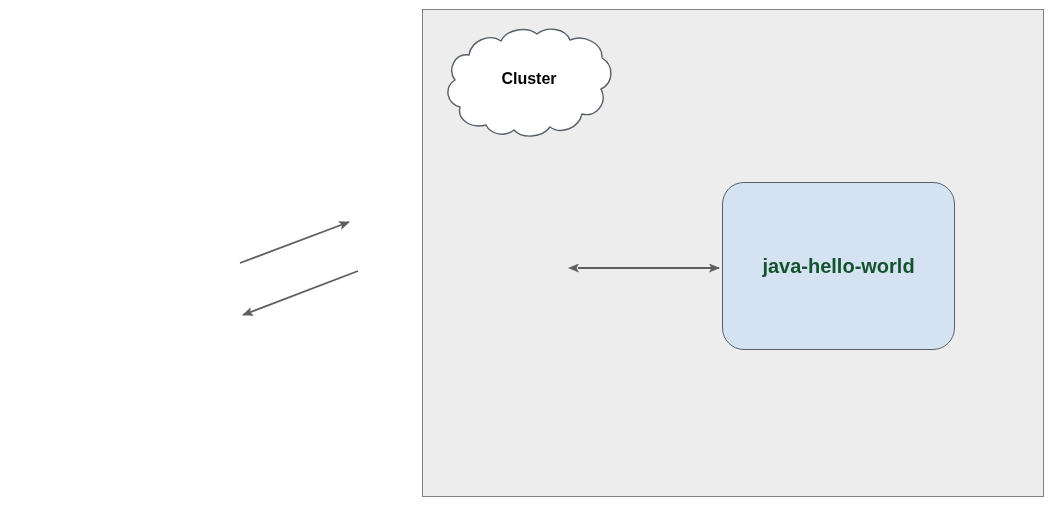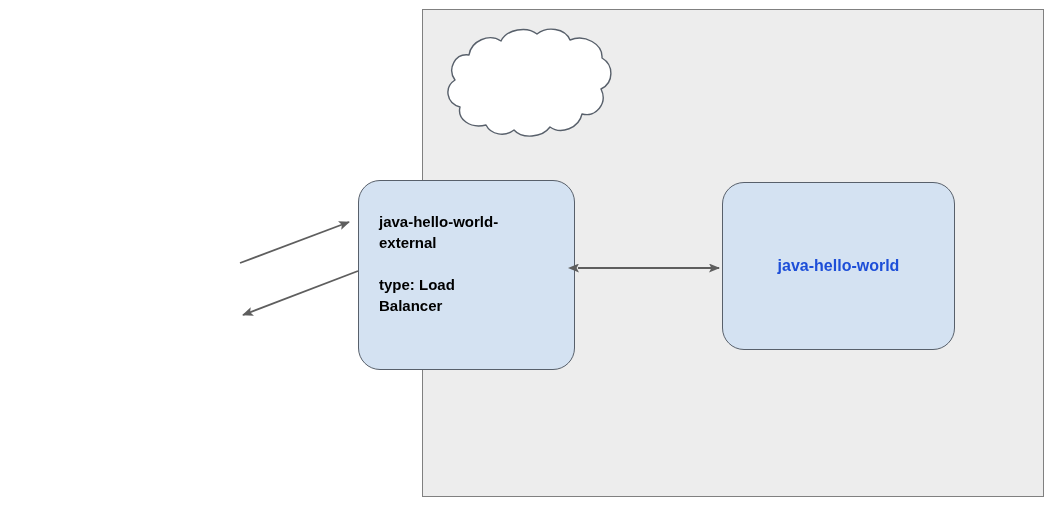--- a/index.html
+++ b/index.html
@@ -114,23 +114,23 @@
   }
   .svc-label {
     position: absolute;
     left: 0;
     top: 0;
     width: 100%;
     height: 100%;
     display: flex;
     align-items: center;
     justify-content: center;
-    font-size: 16px;
+    font-size: 20px;
     font-weight: bold;
-    color: #1d4ed8;
+    color: #14532d;
   }
 
   
   .edges {
     position: absolute;
     left: 0;
     top: 0;
     width: 1060px;
     height: 509px;
     pointer-events: none;
@@ -153,31 +153,23 @@
                C 64 4, 84 1, 94 9
                C 104 1, 122 3, 127 15
                C 142 9, 160 19, 159 33
                C 171 40, 171 58, 158 64
                C 165 78, 153 93, 139 89
                C 136 103, 118 110, 107 102
                C 99 113, 79 114, 71 105
                C 62 112, 48 110, 43 100 Z" fill="#ffffff" stroke="#58606b" stroke-width="1.4" stroke-linejoin="round"></path>
     </svg>
   </div>
+  <div class="cloud-label">Cluster</div>
 
 
-  <div class="rounded-box lb-box">
-    <div class="lb-text">
-      <span>java-hello-world-</span><br>
-      <span>external</span>
-      <span class="gap"></span>
-      <span>type: Load</span><br>
-      <span>Balancer</span>
-    </div>
-  </div>
 
   <div class="rounded-box svc-box">
     <div class="svc-label">java-hello-world</div>
   </div>
 
   <svg class="edges" width="1060" height="509" viewBox="0 0 1060 509" xmlns="http://www.w3.org/2000/svg">
     <defs>
       <marker id="arrowEnd" markerWidth="11" markerHeight="9" refX="10" refY="4.5" orient="auto" markerUnits="userSpaceOnUse">
         <path d="M 0 0 L 11 4.5 L 0 9 L 2.4 4.5 Z" fill="#5e5e5e"></path>
       </marker>

